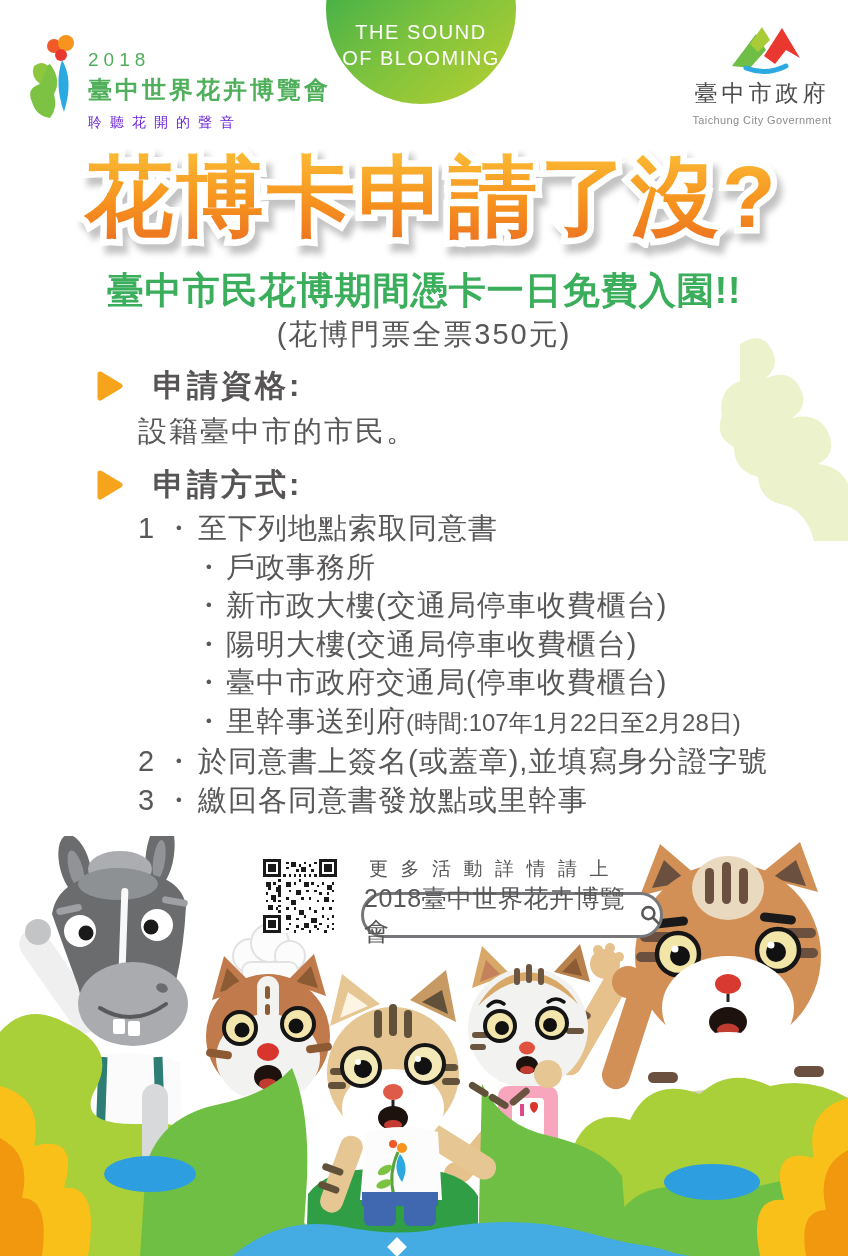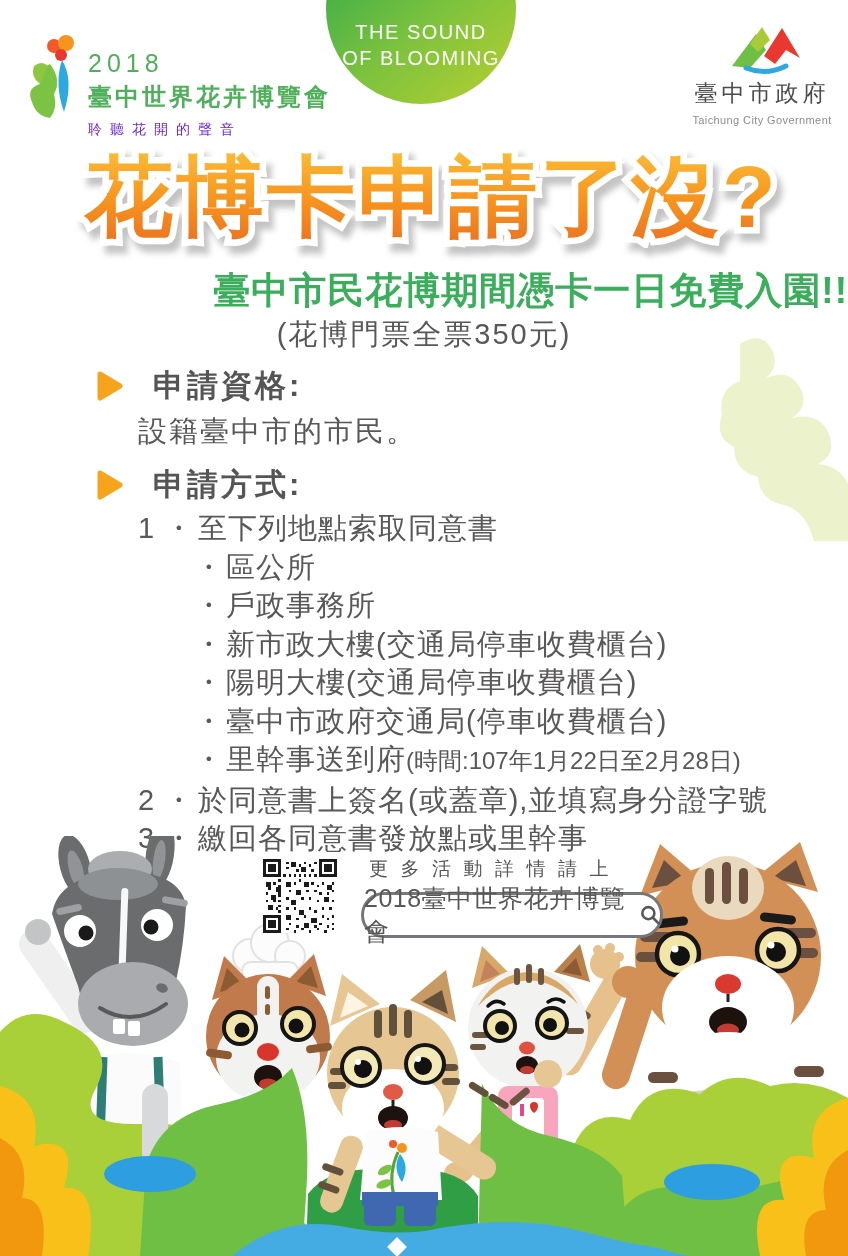--- a/index.html
+++ b/index.html
@@ -2,21 +2,21 @@
 <html><head>
 <meta charset="utf-8">
 <style>
   html,body{margin:0;padding:0;background:#e9e9e9;}
   .page{position:relative;width:848px;height:1256px;background:#ffffff;overflow:hidden;
         font-family:"Liberation Sans","DejaVu Sans",sans-serif;}
 
   
   .expo-logo{position:absolute;left:20px;top:34px;display:flex;gap:12px;align-items:flex-start;}
   .expo-logo-text{padding-top:16px;}
-  .expo-year{font-size:25px;color:#4FAF5A;letter-spacing:5px;line-height:1.1;}
+  .expo-year{font-size:19px;color:#4FAF5A;letter-spacing:5px;line-height:1.1;}
   .expo-name{font-size:24px;color:#4FAF5A;letter-spacing:3px;font-weight:bold;margin-top:3px;}
   .expo-tagline{font-size:14px;color:#6d28d9;letter-spacing:8px;margin-top:8px;}
 
   .badge{position:absolute;left:326px;top:-86px;width:190px;height:190px;border-radius:50%;
          background:linear-gradient(140deg,#3FAE49 18%,#7CC23E 55%,#A9CC33 88%);}
   .badge-text{position:absolute;bottom:33px;left:0;width:100%;text-align:center;color:#fff;
               font-size:20px;letter-spacing:1.5px;line-height:1.3;font-weight:500;}
 
   .gov-logo{position:absolute;left:684px;top:22px;width:156px;text-align:center;}
   .gov-name{font-size:23px;color:#4B4B4D;letter-spacing:4px;font-weight:500;margin-top:2px;}
@@ -27,21 +27,21 @@
               font-size:88px;font-weight:bold;letter-spacing:3px;line-height:110px;}
   .title-layer{position:absolute;left:8px;top:0;width:100%;}
   .title-back{color:#fff;-webkit-text-stroke:13px #ffffff;
               filter:drop-shadow(5px 8px 3px rgba(130,130,130,.48));}
   .title-front{position:relative;color:#F28A1F;}
   @supports (-webkit-background-clip:text){
     .title-front{background:linear-gradient(180deg,#FBBB35 8%,#F6921E 55%,#EC7122 95%);
                  -webkit-background-clip:text;background-clip:text;color:transparent;}
   }
 
-  .subtitle{position:absolute;left:0;top:266px;width:100%;text-align:right;
+  .subtitle{position:absolute;left:0;top:266px;width:100%;text-align:center;
             font-size:37px;font-weight:bold;color:#3BAE5C;letter-spacing:1px;}
   .ticket-note{position:absolute;left:0;top:315px;width:100%;text-align:center;
                font-size:29px;color:#595757;letter-spacing:2px;}
 
   
   .content{position:absolute;left:97px;top:366px;width:690px;color:#595757;}
   .sec-heading{display:flex;align-items:center;gap:30px;font-size:31px;font-weight:bold;
                color:#565454;letter-spacing:3px;line-height:40px;}
   .tri-icon{flex:0 0 auto;display:block;}
   .qual-body{font-size:29px;letter-spacing:2px;padding-left:41px;margin:5px 0 14px;line-height:40px;}
@@ -130,21 +130,20 @@
         <path d="M3,3 L23,15 L3,27Z" fill="#F7A41D" stroke="#F7A41D" stroke-width="5" stroke-linejoin="round"></path>
       </svg>
       <span>申請方式:</span>
     </div>
 
     <div class="method-list">
       <div class="step">
         <span class="num">1</span><span class="dot">・</span><span>至下列地點索取同意書</span>
       </div>
       <div class="locs">
-        <div class="loc"><span class="dot">・</span><span>區公所</span></div>
         <div class="loc"><span class="dot">・</span><span>戶政事務所</span></div>
         <div class="loc"><span class="dot">・</span><span>新市政大樓(交通局停車收費櫃台)</span></div>
         <div class="loc"><span class="dot">・</span><span>陽明大樓(交通局停車收費櫃台)</span></div>
         <div class="loc"><span class="dot">・</span><span>臺中市政府交通局(停車收費櫃台)</span></div>
         <div class="loc"><span class="dot">・</span><span>里幹事送到府</span><span class="delivery-note">(時間:107年1月22日至2月28日)</span></div>
       </div>
       <div class="step">
         <span class="num">2</span><span class="dot">・</span><span>於同意書上簽名(或蓋章),並填寫身分證字號</span>
       </div>
       <div class="step">

